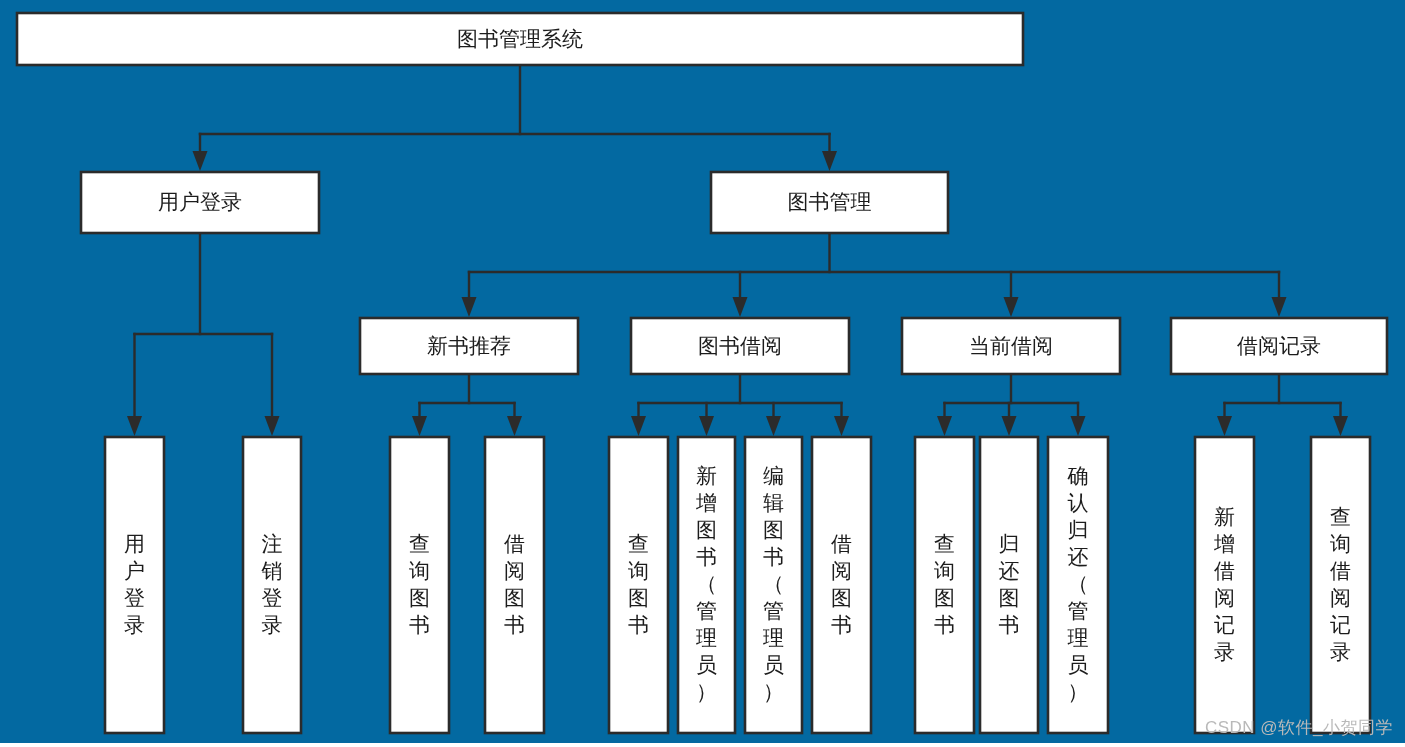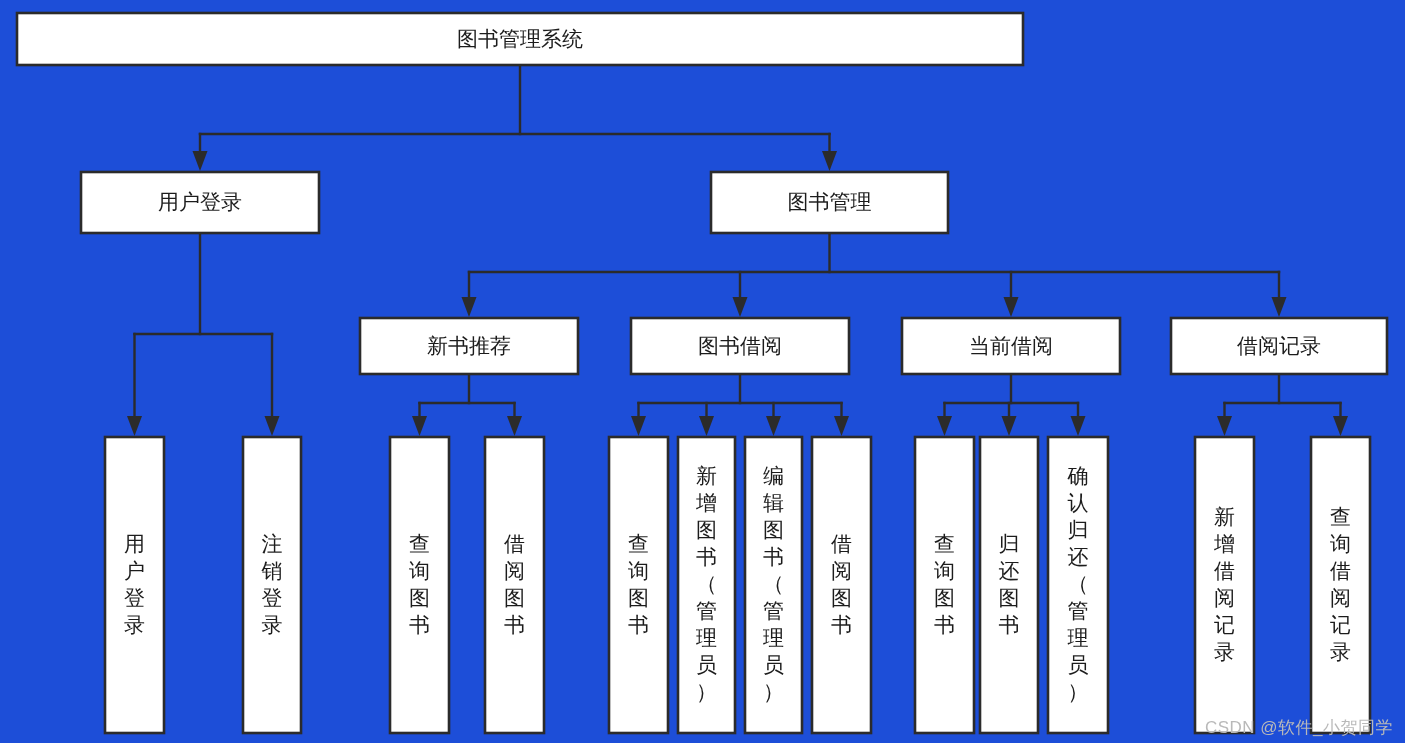--- a/index.html
+++ b/index.html
@@ -7,21 +7,21 @@
     padding: 0;
     background: #ffffff;
   }
   body {
     font-family: "Liberation Sans", "DejaVu Sans", sans-serif;
   }
   #stage {
     position: relative;
     width: 1405px;
     height: 743px;
-    background: #1d4ed8;
+    background: #0369a1;
     overflow: hidden;
   }
   svg.diagram {
     position: absolute;
     left: 0;
     top: 0;
     width: 1405px;
     height: 747px;
     display: block;
   }

